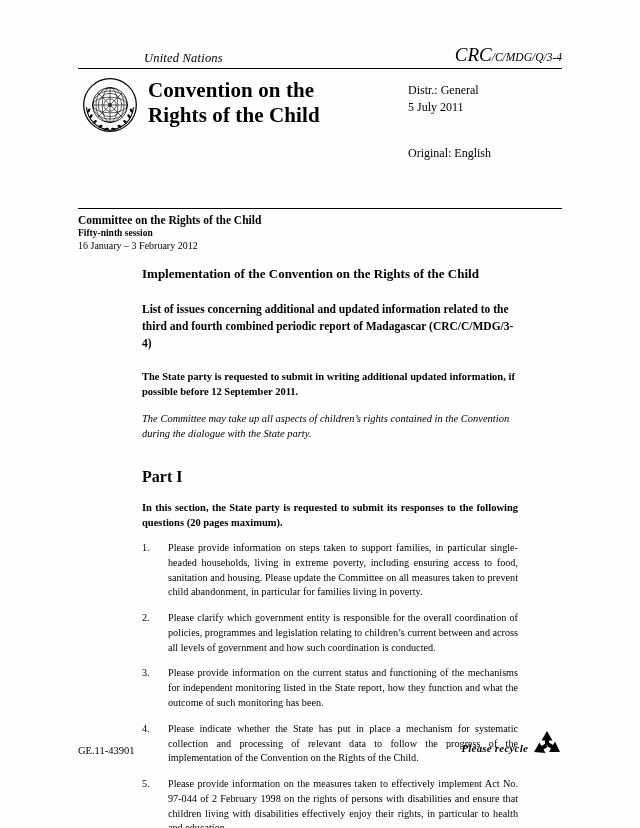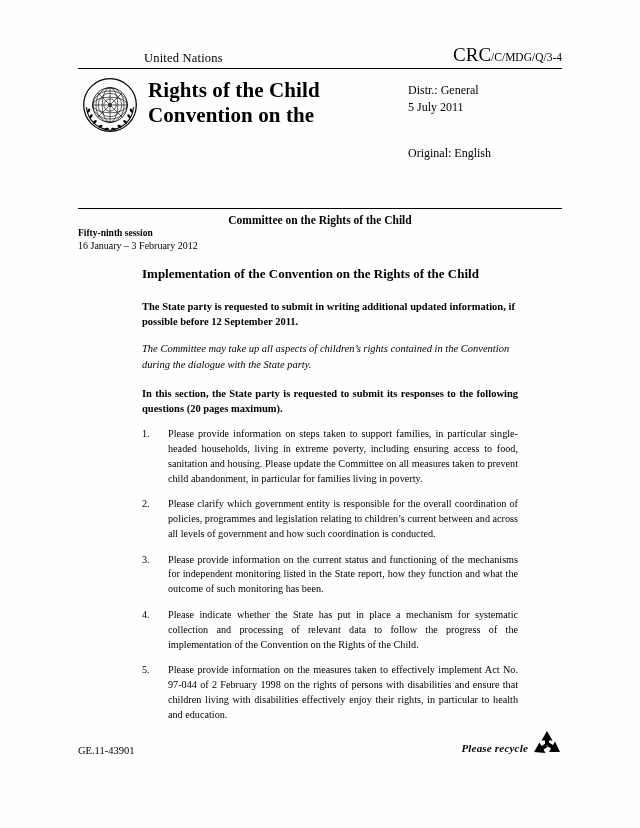--- a/index.html
+++ b/index.html
@@ -29,20 +29,21 @@
     left: 78px;
     top: 44px;
     width: 484px;
   }
   .un-line {
     display: flex;
     align-items: flex-end;
     justify-content: space-between;
     border-bottom: 1.2px solid #000;
     padding-bottom: 2px;
+    font-style: italic;
   }
   .un-name {
     font-size: 12.5px;
     letter-spacing: 0.2px;
     padding-left: 66px;
   }
   .doc-symbol {
     font-size: 19px;
     letter-spacing: 0px;
     white-space: nowrap;
@@ -88,21 +89,20 @@
     position: absolute;
     left: 78px;
     top: 208px;
     width: 484px;
     border-top: 1.2px solid #000;
     padding-top: 5px;
   }
   .committee-name {
     font-size: 11.5px;
     font-weight: bold;
-    text-align: center;
   }
   .session {
     font-size: 9.5px;
     font-weight: bold;
     margin-top: 2px;
   }
   .session-dates {
     font-size: 10px;
     margin-top: 2px;
   }
@@ -231,42 +231,44 @@
           <ellipse cx="44" cy="93" rx="4" ry="2.2" transform="rotate(-8 44 93)"></ellipse>
           <ellipse cx="88" cy="60" rx="4" ry="2.2" transform="rotate(60 88 60)"></ellipse>
           <ellipse cx="84" cy="70" rx="4" ry="2.2" transform="rotate(50 84 70)"></ellipse>
           <ellipse cx="77" cy="80" rx="4" ry="2.2" transform="rotate(35 77 80)"></ellipse>
           <ellipse cx="67" cy="88" rx="4" ry="2.2" transform="rotate(20 67 88)"></ellipse>
           <ellipse cx="56" cy="93" rx="4" ry="2.2" transform="rotate(8 56 93)"></ellipse>
         </g>
       </svg>
 
       <div class="main-title">
+        <div>Convention on the</div>
         <div>Rights of the Child</div>
-        <div>Convention on the</div>
       </div>
 
       <div class="distr-block">
         <div>Distr.: General</div>
         <div>5 July 2011</div>
         <div class="orig">Original: English</div>
       </div>
     </div>
   </div>
 
   <div class="committee">
     <div class="committee-name">Committee on the Rights of the Child</div>
     <div class="session">Fifty-ninth session</div>
     <div class="session-dates">16 January – 3 February 2012</div>
   </div>
 
   <div class="body-wrap">
     <div class="impl-title">Implementation of the Convention on the Rights of the Child</div>
+    <div class="list-title">List of issues concerning additional and updated information related to the third and fourth combined periodic report of Madagascar (CRC/C/MDG/3-4)</div>
     <div class="request">The State party is requested to submit in writing additional updated information, if possible before 12 September 2011.</div>
     <div class="note">The Committee may take up all aspects of children’s rights contained in the Convention during the dialogue with the State party.</div>
+    <div class="part-heading">Part I</div>
     <div class="section-intro">In this section, the State party is requested to submit its responses to the following questions (20 pages maximum).</div>
 
     <div class="q">
       <div class="q-num">1.</div>
       <div class="q-text">Please provide information on steps taken to support families, in particular single-headed households, living in extreme poverty, including ensuring access to food, sanitation and housing. Please update the Committee on all measures taken to prevent child abandonment, in particular for families living in poverty.</div>
     </div>
     <div class="q">
       <div class="q-num">2.</div>
       <div class="q-text">Please clarify which government entity is responsible for the overall coordination of policies, programmes and legislation relating to children’s current between and across all levels of government and how such coordination is conducted.</div>
     </div>

